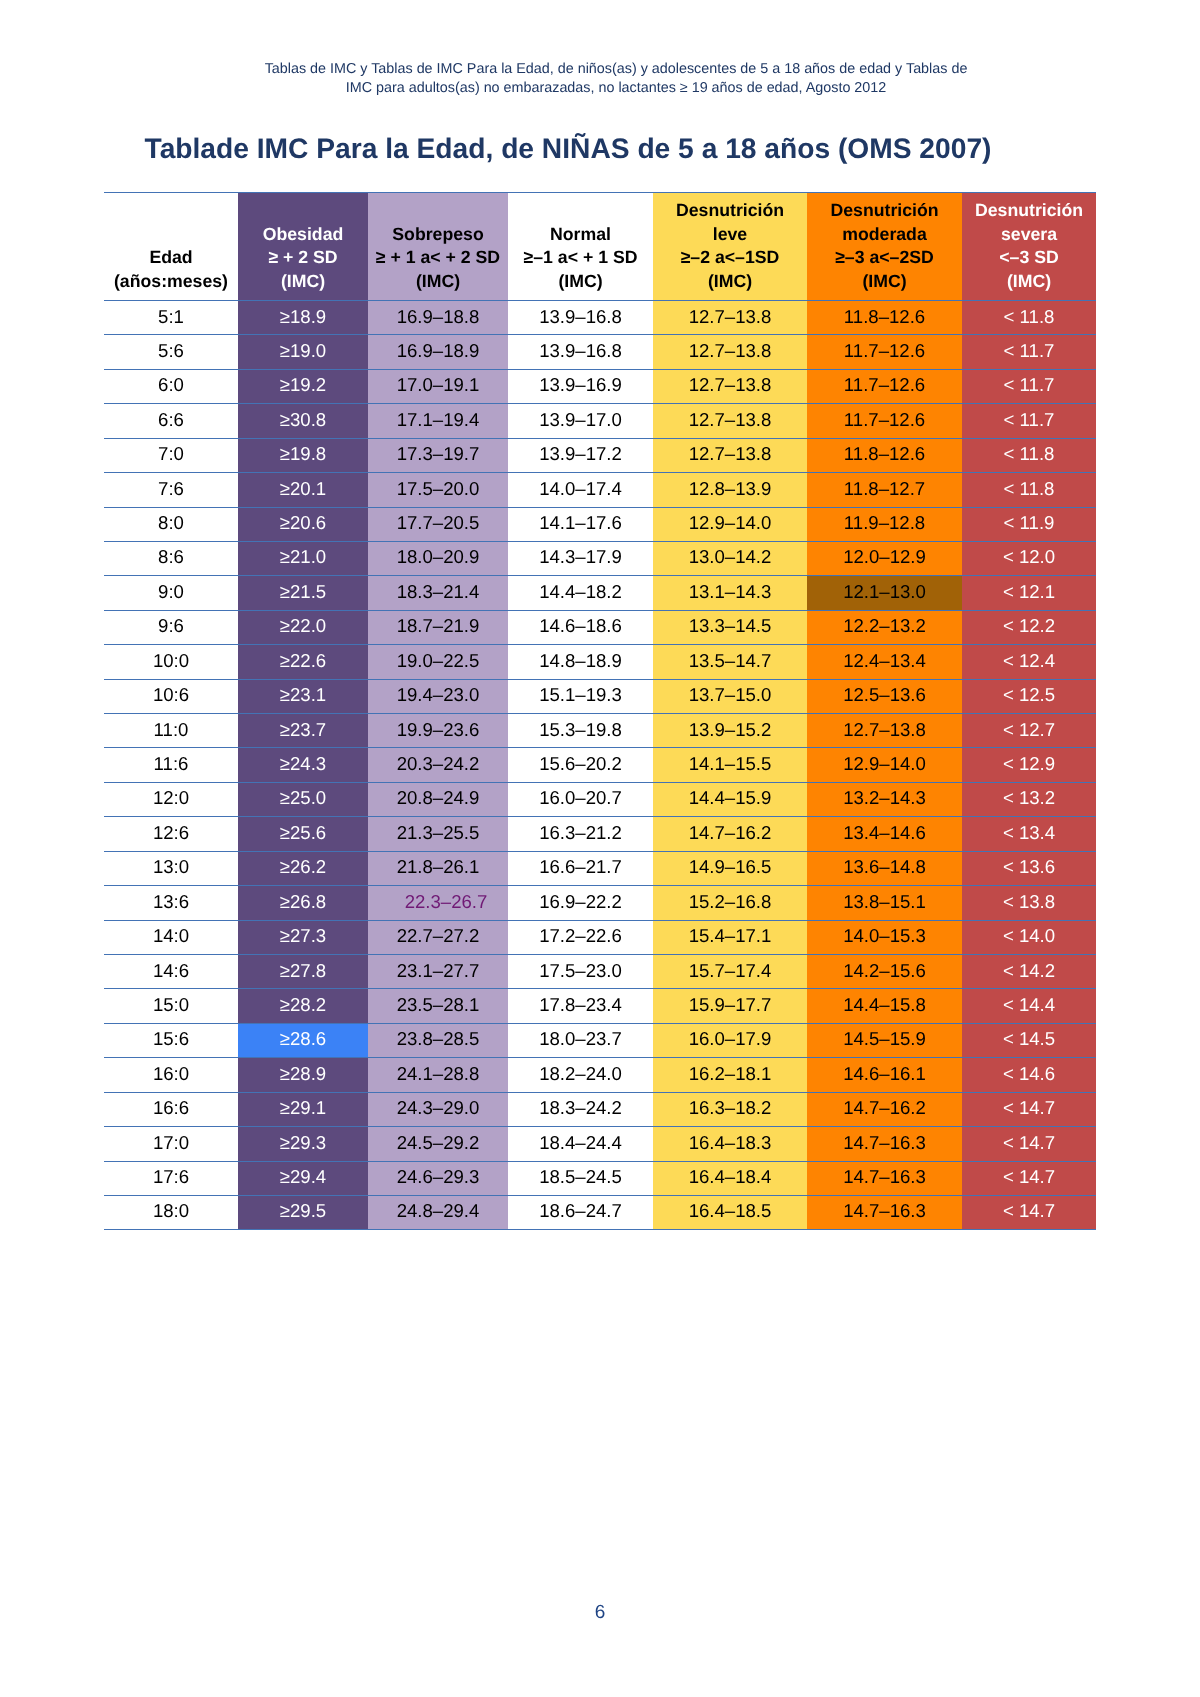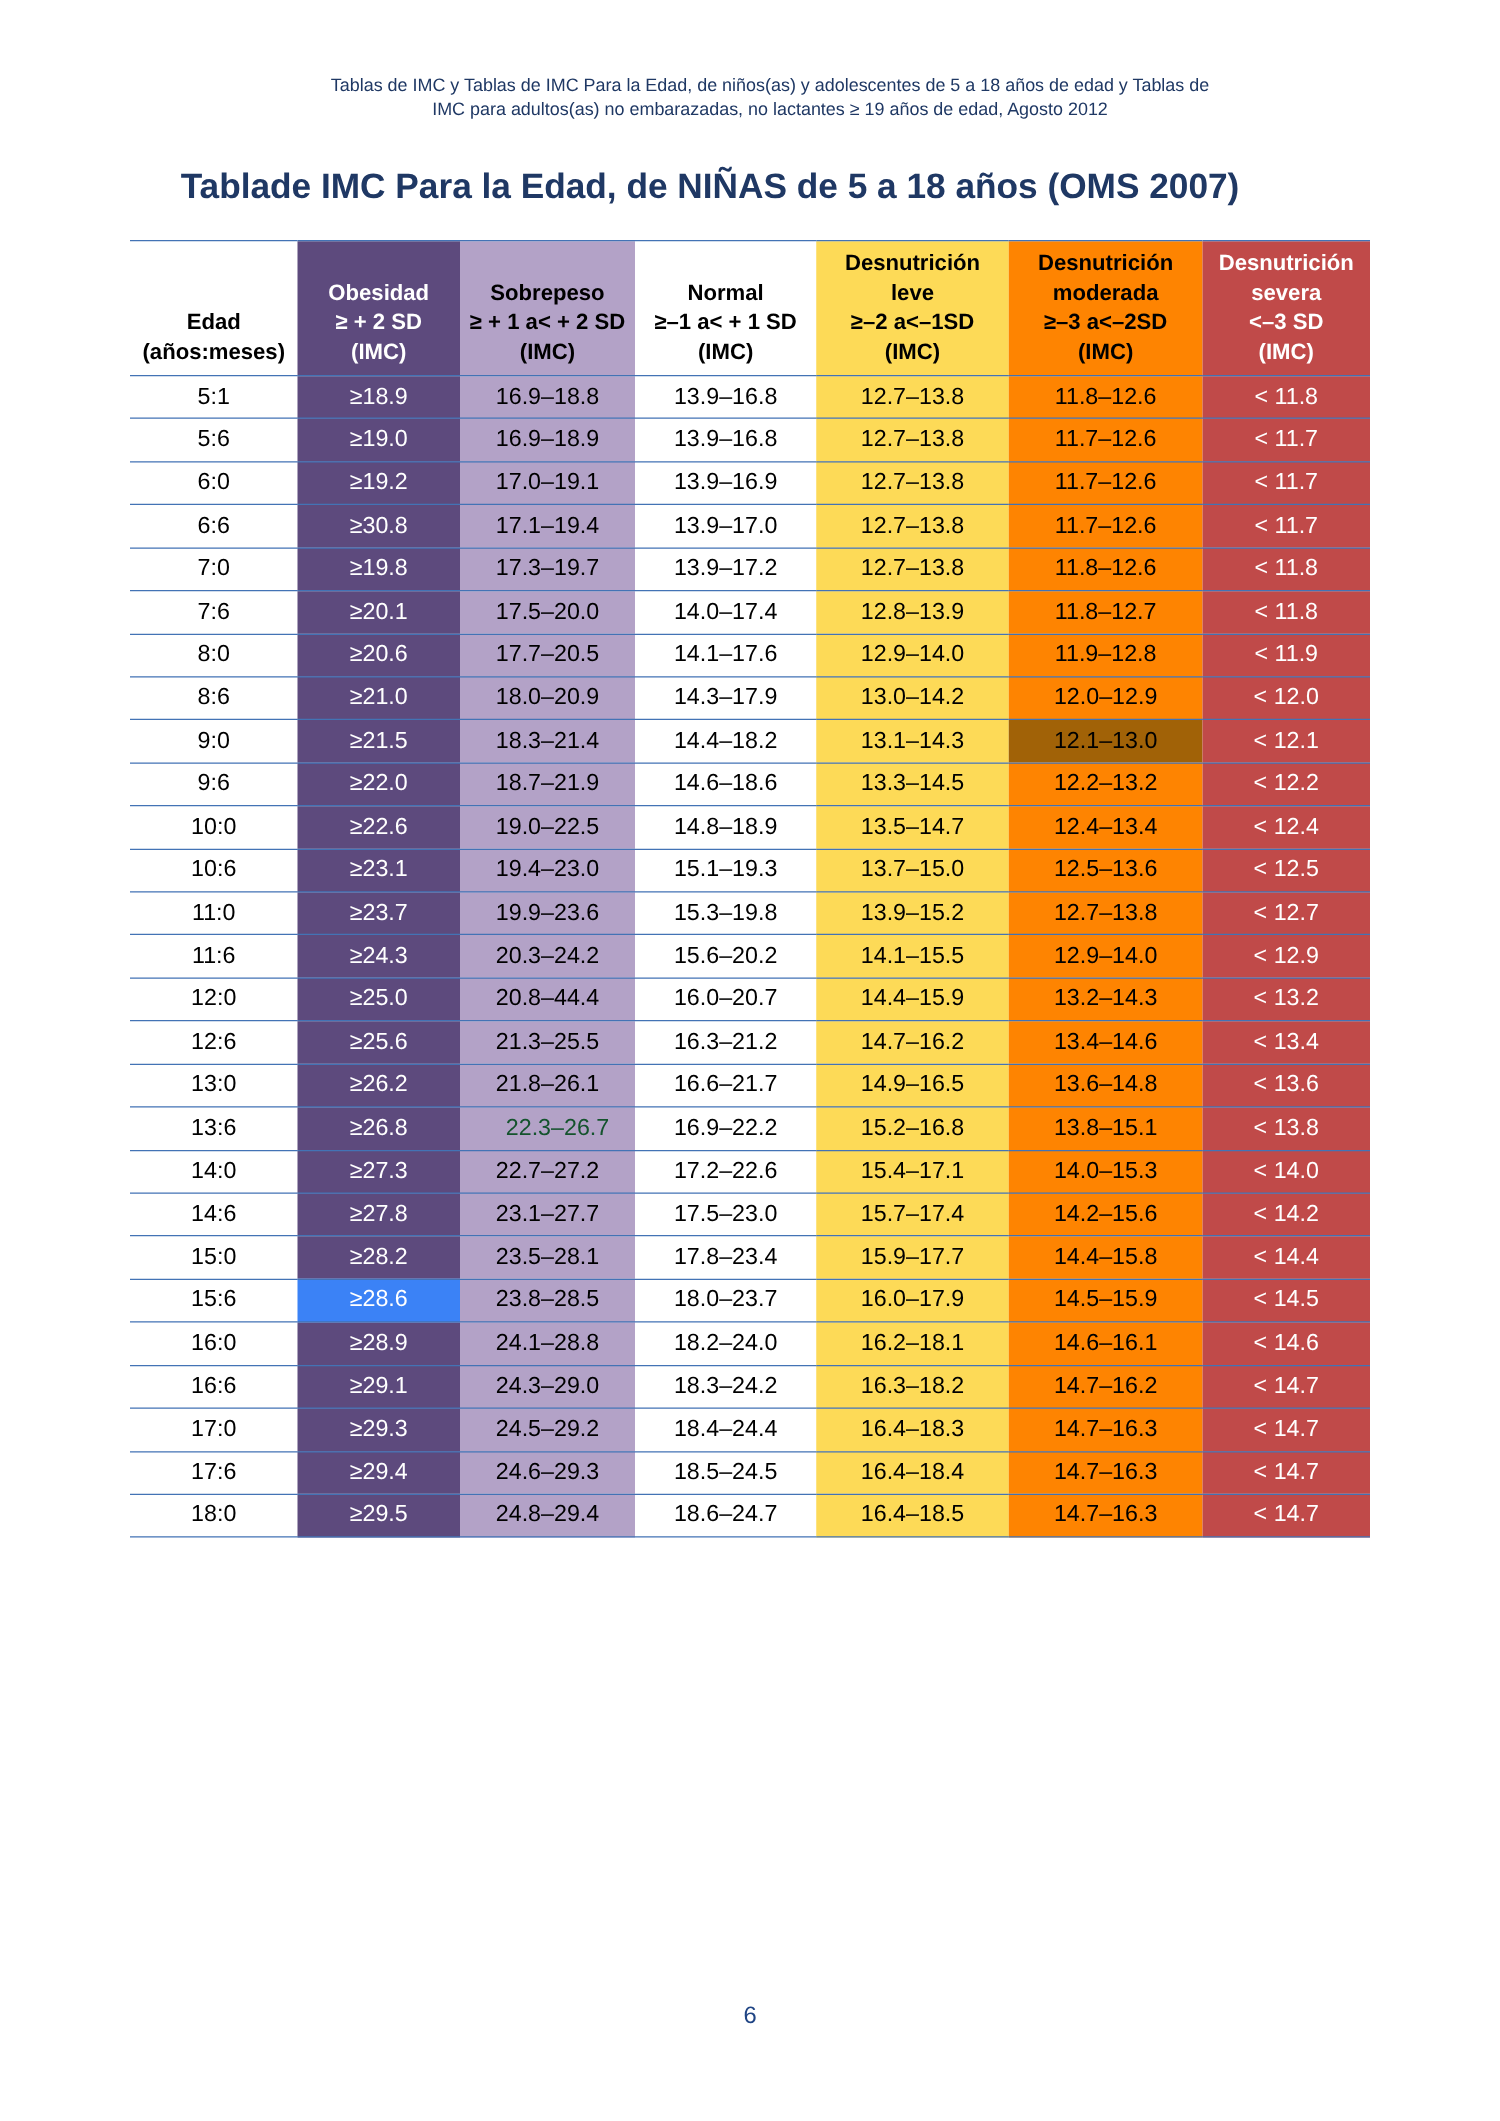--- a/index.html
+++ b/index.html
@@ -198,21 +198,21 @@
           <td style="background: rgb(93, 74, 125); color: rgb(255, 255, 255);"><span>≥24.3</span></td>
           <td style="background: rgb(179, 162, 199); color: rgb(0, 0, 0);"><span>20.3–24.2</span></td>
           <td style="background: rgb(255, 255, 255); color: rgb(0, 0, 0);"><span>15.6–20.2</span></td>
           <td style="background: rgb(253, 218, 87); color: rgb(0, 0, 0);"><span>14.1–15.5</span></td>
           <td style="background: rgb(254, 132, 1); color: rgb(0, 0, 0);"><span>12.9–14.0</span></td>
           <td style="background: rgb(192, 74, 73); color: rgb(255, 255, 255);"><span>&lt; 12.9</span></td>
         </tr>
         <tr>
           <td style="background: rgb(255, 255, 255); color: rgb(0, 0, 0);"><span>12:0</span></td>
           <td style="background: rgb(93, 74, 125); color: rgb(255, 255, 255);"><span>≥25.0</span></td>
-          <td style="background: rgb(179, 162, 199); color: rgb(0, 0, 0);"><span>20.8–44.4</span></td>
+          <td style="background: rgb(179, 162, 199); color: rgb(0, 0, 0);"><span>20.8–24.9</span></td>
           <td style="background: rgb(255, 255, 255); color: rgb(0, 0, 0);"><span>16.0–20.7</span></td>
           <td style="background: rgb(253, 218, 87); color: rgb(0, 0, 0);"><span>14.4–15.9</span></td>
           <td style="background: rgb(254, 132, 1); color: rgb(0, 0, 0);"><span>13.2–14.3</span></td>
           <td style="background: rgb(192, 74, 73); color: rgb(255, 255, 255);"><span>&lt; 13.2</span></td>
         </tr>
         <tr>
           <td style="background: rgb(255, 255, 255); color: rgb(0, 0, 0); text-decoration: underline;"><span>12:6</span></td>
           <td style="background: rgb(93, 74, 125); color: rgb(255, 255, 255);"><span>≥25.6</span></td>
           <td style="background: rgb(179, 162, 199); color: rgb(0, 0, 0);"><span>21.3–25.5</span></td>
           <td style="background: rgb(255, 255, 255); color: rgb(0, 0, 0);"><span>16.3–21.2</span></td>
@@ -225,21 +225,21 @@
           <td style="background: rgb(93, 74, 125); color: rgb(255, 255, 255);"><span>≥26.2</span></td>
           <td style="background: rgb(179, 162, 199); color: rgb(0, 0, 0);"><span>21.8–26.1</span></td>
           <td style="background: rgb(255, 255, 255); color: rgb(0, 0, 0);"><span>16.6–21.7</span></td>
           <td style="background: rgb(253, 218, 87); color: rgb(0, 0, 0);"><span>14.9–16.5</span></td>
           <td style="background: rgb(254, 132, 1); color: rgb(0, 0, 0);"><span>13.6–14.8</span></td>
           <td style="background: rgb(192, 74, 73); color: rgb(255, 255, 255);"><span>&lt; 13.6</span></td>
         </tr>
         <tr>
           <td style="background: rgb(255, 255, 255); color: rgb(0, 0, 0);"><span>13:6</span></td>
           <td style="background: rgb(93, 74, 125); color: rgb(255, 255, 255);"><span>≥26.8</span></td>
-          <td style="background: rgb(179, 162, 199); color: #14532d; padding-left: 16px;"><span>22.3–26.7</span></td>
+          <td style="background: rgb(179, 162, 199); color: #701a75; padding-left: 16px;"><span>22.3–26.7</span></td>
           <td style="background: rgb(255, 255, 255); color: rgb(0, 0, 0);"><span>16.9–22.2</span></td>
           <td style="background: rgb(253, 218, 87); color: rgb(0, 0, 0);"><span>15.2–16.8</span></td>
           <td style="background: rgb(254, 132, 1); color: rgb(0, 0, 0);"><span>13.8–15.1</span></td>
           <td style="background: rgb(192, 74, 73); color: rgb(255, 255, 255);"><span>&lt; 13.8</span></td>
         </tr>
         <tr>
           <td style="background: rgb(255, 255, 255); color: rgb(0, 0, 0);"><span>14:0</span></td>
           <td style="background: rgb(93, 74, 125); color: rgb(255, 255, 255);"><span>≥27.3</span></td>
           <td style="background: rgb(179, 162, 199); color: rgb(0, 0, 0);"><span>22.7–27.2</span></td>
           <td style="background: rgb(255, 255, 255); color: rgb(0, 0, 0);"><span>17.2–22.6</span></td>

